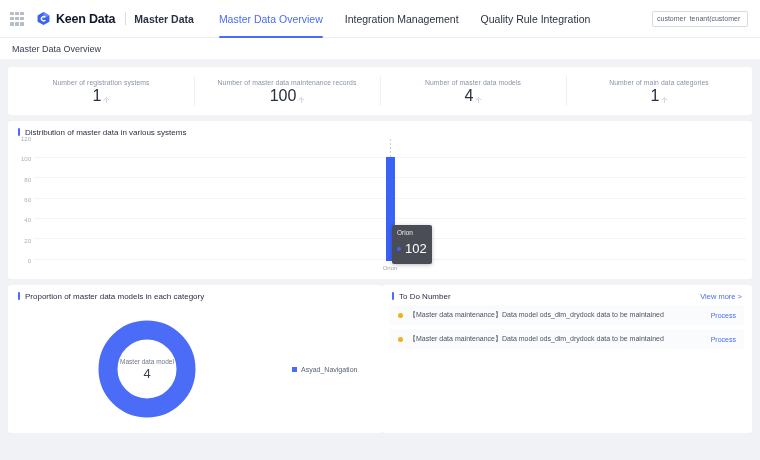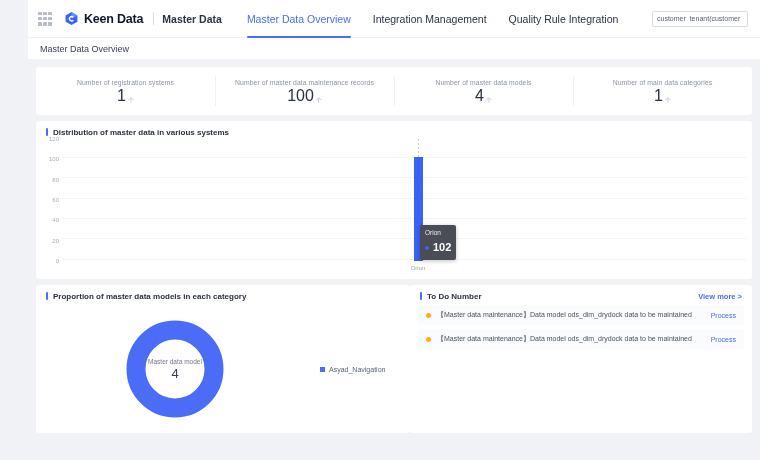--- a/index.html
+++ b/index.html
@@ -2,21 +2,21 @@
 <html><head>
 <meta charset="utf-8">
 <style>
   * { box-sizing: border-box; margin: 0; padding: 0; }
   html, body {
     width: 760px; height: 460px;
     background: #f0f2f5;
     font-family: "Liberation Sans", sans-serif;
     overflow: hidden;
   }
-  .app { width: 760px; height: 460px; position: relative; background: #f0f2f5; padding-left: 28px; }
+  .app { width: 760px; height: 460px; position: relative; background: #f0f2f5; }
 
   
   .topbar {
     height: 38px; background: #ffffff; display: flex; align-items: center;
     padding: 0 10px; border-bottom: 1px solid #eceff3; position: relative;
   }
   .grid-icon { width: 14px; height: 14px; display: grid;
     grid-template-columns: repeat(3,1fr); grid-template-rows: repeat(3,1fr);
     gap: 1.5px; margin-right: 12px; cursor: pointer; }
   .grid-icon i { background: #b6bcc8; border-radius: .5px; display:block; }
@@ -70,21 +70,20 @@
   }
   .kpi-label { font-size: 6.8px; color: #8b93a5; letter-spacing: .1px; }
   .kpi-val { font-size: 16px; color: #2a3044; font-weight: 400; line-height: 1; display: flex; align-items: flex-end; gap: 2px; }
   .kpi-unit { font-size: 6px; color: #9aa2b4; padding-bottom: 1px; }
 
   
   .panel { background: #fff; border-radius: 3px; }
   .panel-title {
     display: flex; align-items: flex-start; font-size: 8px; color: #2a3044;
     padding: 7px 10px 2px 10px;
-    font-weight: bold;
   }
   .panel-title .bar {
     width: 2px; height: 8px; background: #4a6cf7; border-radius: 1px; margin-right: 5px;
   }
   .panel-title .link {
     margin-left: auto; font-size: 7.5px; color: #4a6cf7; cursor: pointer;
   }
 
   .chart-panel { margin: 6px 8px 0 8px; height: 158px; position: relative; }
   .chart-area { position: absolute; left: 0; top: 18px; right: 6px; bottom: 0; }
@@ -101,21 +100,21 @@
   .xlabel { position: absolute; font-size: 6px; color: #9aa2b4; transform: translateX(-50%); top: 4px; }
 
   .tooltip {
     position: absolute; background: #4a4d55; border-radius: 2px; color: #fff;
     padding: 3px 5px 4px 5px; font-size: 6.5px; line-height: 1.55;
     box-shadow: 0 1px 4px rgba(0,0,0,.25); z-index: 5; min-width: 32px;
   }
   .tooltip .t-name { color: #e8eaee; font-size: 6.5px; }
   .tooltip .t-row { display: flex; align-items: center; gap: 4px; margin-top: 1px; }
   .tooltip .t-dot { width: 4px; height: 4px; border-radius: 50%; background: #3a62f5; }
-  .tooltip .t-val { font-weight: bold; font-size: 11px; margin-left: auto; }
+  .tooltip .t-val { font-weight: normal; font-size: 13px; margin-left: auto; }
 
   
   .bottom { display: flex; gap: 0; margin: 6px 8px 0 8px; height: 148px; }
   .donut-panel { width: 374px; position: relative; }
   .todo-panel { flex: 1; position: relative; }
 
   .donut-body { position: absolute; left: 0; right: 0; top: 20px; bottom: 0; display: flex; align-items: center; }
   .donut-wrap { position: relative; width: 98px; height: 98px; margin-left: 90px; }
   .donut-center { position: absolute; inset: 0; display: flex; flex-direction: column;
     align-items: center; justify-content: center; gap: 1px; }

